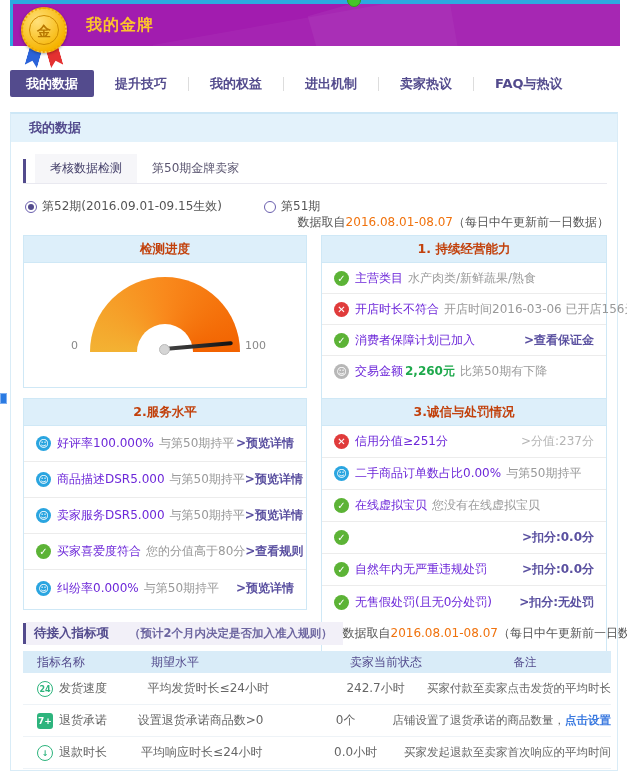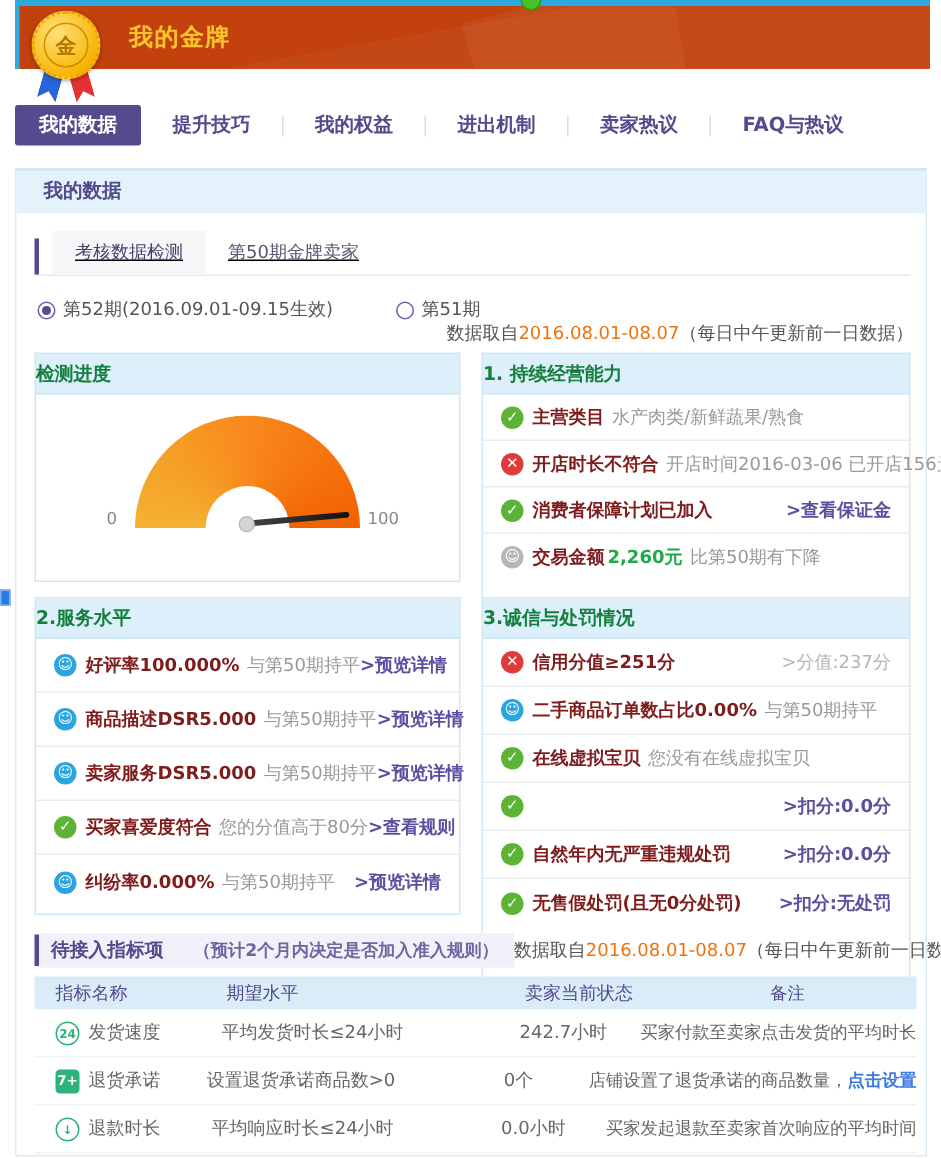--- a/index.html
+++ b/index.html
@@ -7,21 +7,21 @@
   .page { position: relative; width: 627px; height: 772px; background: #fff; overflow: hidden;
           font-family: "DejaVu Sans", "Liberation Sans", sans-serif; }
 
   
   .top-strip { position: absolute; left: 10px; top: 0; width: 610px; height: 4px; background: #2da9e0; z-index: 3; }
   .left-strip { position: absolute; left: 10px; top: 0; width: 3px; height: 46px; background: #2da9e0; z-index: 3; }
   .green-dot { position: absolute; left: 347px; top: -7px; width: 14px; height: 14px; border-radius: 50%;
                background: #46c428; border: 1px solid #2f9c17; z-index: 4; }
 
   
-  .banner { position: absolute; left: 10px; top: 4px; width: 610px; height: 42px; background: #c2410c; overflow: hidden; }
+  .banner { position: absolute; left: 10px; top: 4px; width: 610px; height: 42px; background: #a21caf; overflow: hidden; }
   .banner .deco1 { position: absolute; right: -60px; top: -40px; width: 360px; height: 140px;
                    background: rgba(255,255,255,.05); transform: rotate(-16deg); }
   .banner .deco2 { position: absolute; left: 150px; top: 14px; width: 300px; height: 110px;
                    background: rgba(255,255,255,.04); transform: rotate(-10deg); }
   .banner-title { position: absolute; left: 76px; top: 0; line-height: 42px; color: #fcc42c;
                   font-size: 16px; font-weight: bold; letter-spacing: 1px; }
 
   
   .medal { position: absolute; left: 20px; top: 7px; width: 52px; height: 62px; z-index: 5; }
   .ribbon { position: absolute; width: 13px; height: 27px; top: 33px;
@@ -44,56 +44,56 @@
   .nav-item:last-child { border-right: none; }
 
   
   .main-box { position: absolute; left: 10px; top: 112px; width: 608px; height: 659px;
               border: 1px solid #d9ecf7; border-top: 2px solid #cde7f6; background: #fff; }
   .section-bar { position: absolute; left: 0; top: 0; width: 100%; height: 28px; background: #e3f2fb;
                  color: #534b8d; font-size: 13px; font-weight: bold; line-height: 28px; padding-left: 18px; }
 
   
   .subtabs { position: absolute; top: 40px; left: 12px; width: 584px; display: flex; align-items: flex-end;
-             border-bottom: 1px solid #e9e9f0; text-decoration: underline; }
+             border-bottom: 1px solid #e9e9f0; }
   .subtab-bar { width: 3px; height: 24px; background: #534b8d; margin-right: 9px; }
   .subtab { padding: 6px 15px; font-size: 12px; cursor: pointer; color: #5a5570; white-space: nowrap; }
   .subtab.active { background: #f6f6f9; color: #45406a; }
 
   
   .radios { position: absolute; top: 84px; left: 14px; display: flex; align-items: center;
             font-size: 12px; color: #555; }
   .radio { width: 12px; height: 12px; border-radius: 50%; border: 1px solid #6a5fae; margin-right: 5px;
            position: relative; flex: none; cursor: pointer; }
   .radio.sel::after { content: ""; position: absolute; left: 2px; top: 2px; width: 6px; height: 6px;
                       border-radius: 50%; background: #534b8d; }
   .radio-group2 { margin-left: 42px; display: flex; align-items: center; }
 
   .datasource { position: absolute; top: 100px; right: 8px; font-size: 12px; color: #555; }
   .ds-date { color: #f0720d; }
 
   
   .panel { position: absolute; border: 1px solid #cfe8f6; background: #fff; }
   .panel-h { height: 27px; background: #ddeffa; border-bottom: 1px solid #cfe8f6; line-height: 26px;
-             color: #15803d; font-weight: bold; font-size: 12.5px; }
+             color: #c2410c; font-weight: bold; font-size: 12.5px; text-align: center; }
   .p-gauge { left: 12px; top: 121px; width: 284px; height: 153px; }
   .p1 { left: 310px; top: 121px; width: 286px; height: 178px; }
   .p2 { left: 12px;  top: 284px; width: 284px; height: 212px; }
   .p3 { left: 310px; top: 284px; width: 286px; height: 268px; }
   .prow { display: flex; align-items: center; padding: 0 12px; }
   .p1 .prow { height: 31px; } .p2 .prow { height: 36px; } .p3 .prow { height: 32px; }
   .prow:not(:last-child) { border-bottom: 1px solid #ececec; }
 
   .ic { width: 15px; height: 15px; border-radius: 50%; color: #fff; font-size: 10px; line-height: 15px;
         text-align: center; margin-right: 6px; flex: none; }
   .ic-check  { background: #5cb336; }
   .ic-cross  { background: #e03b3b; }
   .ic-smile  { background: #2aa5e0; }
   .ic-neutral{ background: #b7b7b7; }
-  .b   { color: #7f1d1d; font-weight: bold; font-size: 12px; white-space: nowrap; }
+  .b   { color: #6d28d9; font-weight: normal; font-size: 12px; white-space: nowrap; }
   .t   { color: #999; font-size: 12px; margin-left: 5px; white-space: nowrap; }
   .hl  { color: #1ea94c; font-weight: bold; font-size: 12px; margin-left: 2px; }
   .lnk { margin-left: auto; color: #5a50a0; font-weight: bold; font-size: 12px; cursor: pointer; white-space: nowrap; }
   .muted-r { margin-left: auto; color: #b5b5b5; font-size: 12px; }
 
   
   .gauge-wrap { position: relative; width: 200px; height: 78px; margin: 14px auto 0; }
   .gauge { position: absolute; left: 25px; top: 0; width: 150px; height: 75px; overflow: hidden; }
   .gauge-arc { width: 150px; height: 150px; border-radius: 50%;
                background: conic-gradient(from 270deg, #f3b233 0deg, #f9891c 90deg, #f26200 180deg, transparent 180deg 360deg); }

